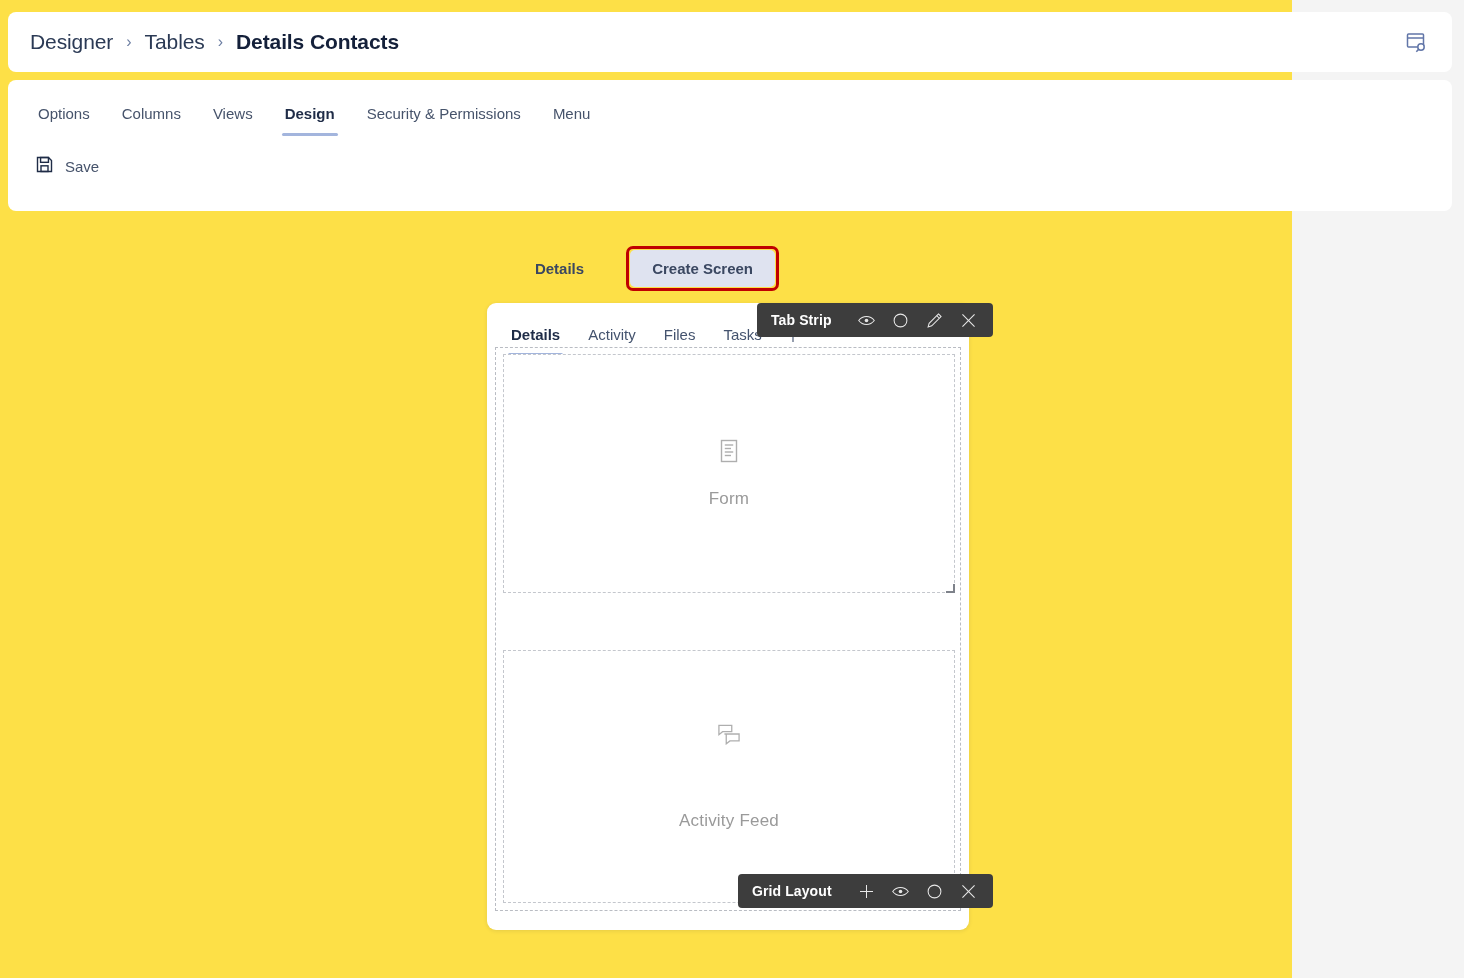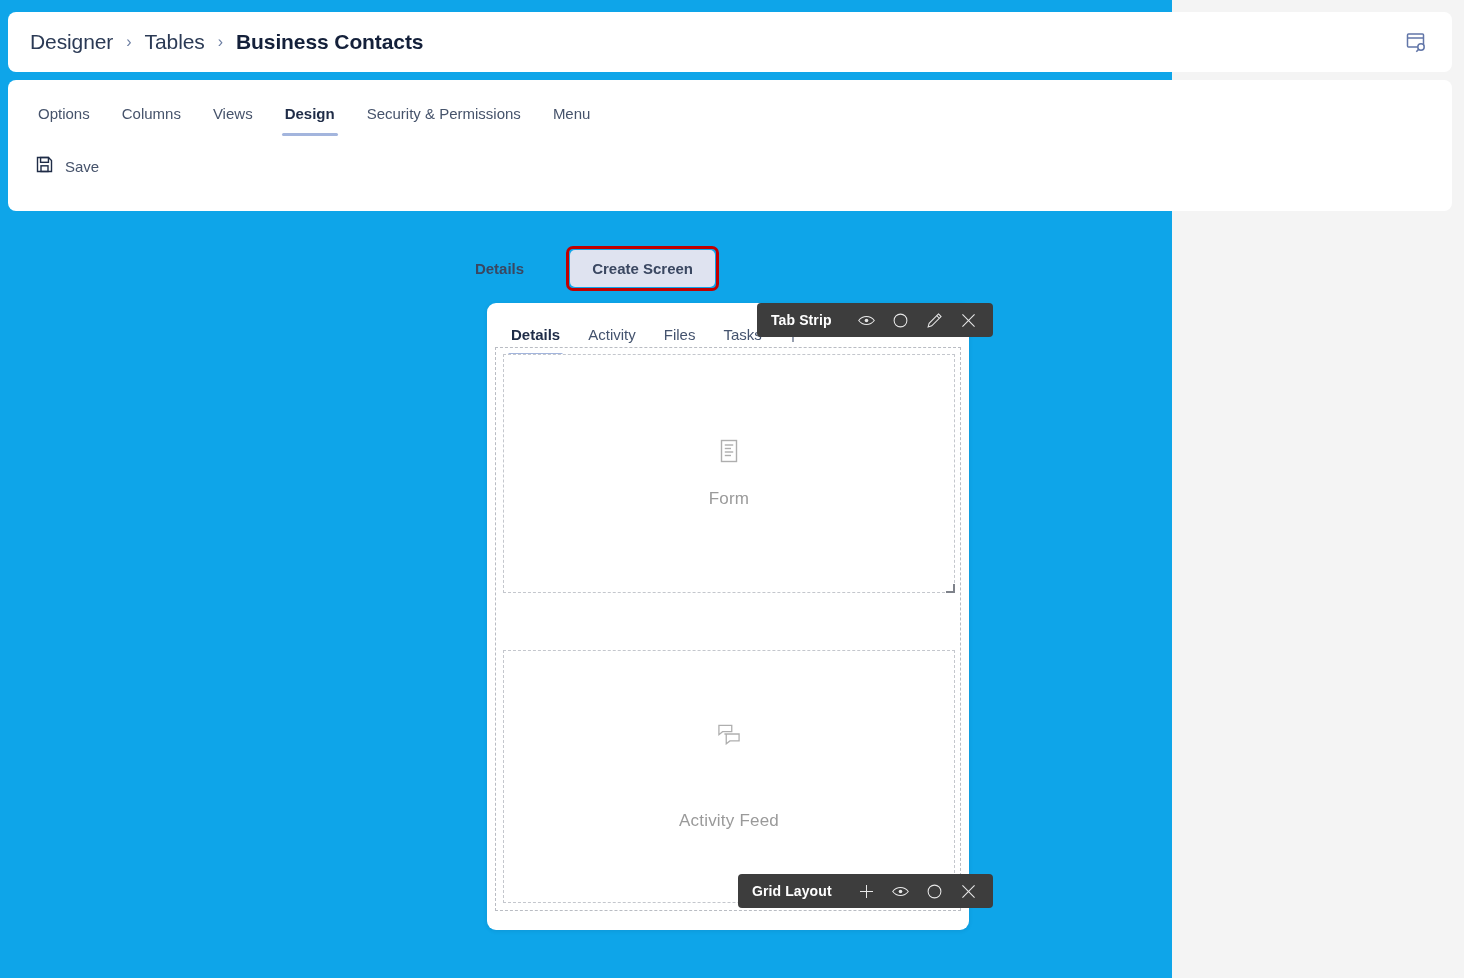--- a/index.html
+++ b/index.html
@@ -7,23 +7,23 @@
   html, body {
     width: 1464px;
     height: 978px;
     background: #f4f4f4;
     font-family: "Liberation Sans", sans-serif;
     overflow: hidden;
   }
 
   .app {
     position: relative;
-    width: 1172px;
+    width: 1292px;
     height: 978px;
-    background: #0ea5e9;
+    background: #fde047;
   }
 
   
   .breadcrumb-bar {
     position: absolute;
     left: 8px;
     top: 12px;
     width: 1444px;
     height: 60px;
     background: #ffffff;
@@ -316,21 +316,21 @@
 <body>
 
 <div class="app">
 
   <div class="breadcrumb-bar">
     <div class="crumbs">
       <span class="crumb">Designer</span>
       <span class="crumb-sep">›</span>
       <span class="crumb">Tables</span>
       <span class="crumb-sep">›</span>
-      <span class="crumb current">Business Contacts</span>
+      <span class="crumb current">Details Contacts</span>
     </div>
     <div class="bc-action">
       <svg width="24" height="24" viewBox="0 0 24 24" fill="none" stroke="#6276a8" stroke-width="1.5">
         <rect x="3.5" y="4" width="16" height="13" rx="1"></rect>
         <line x1="3.5" y1="8" x2="19.5" y2="8"></line>
         <circle cx="17" cy="17" r="3.2" fill="#ffffff"></circle>
         <line x1="14.6" y1="19.4" x2="12.3" y2="21.7"></line>
       </svg>
     </div>
   </div>

